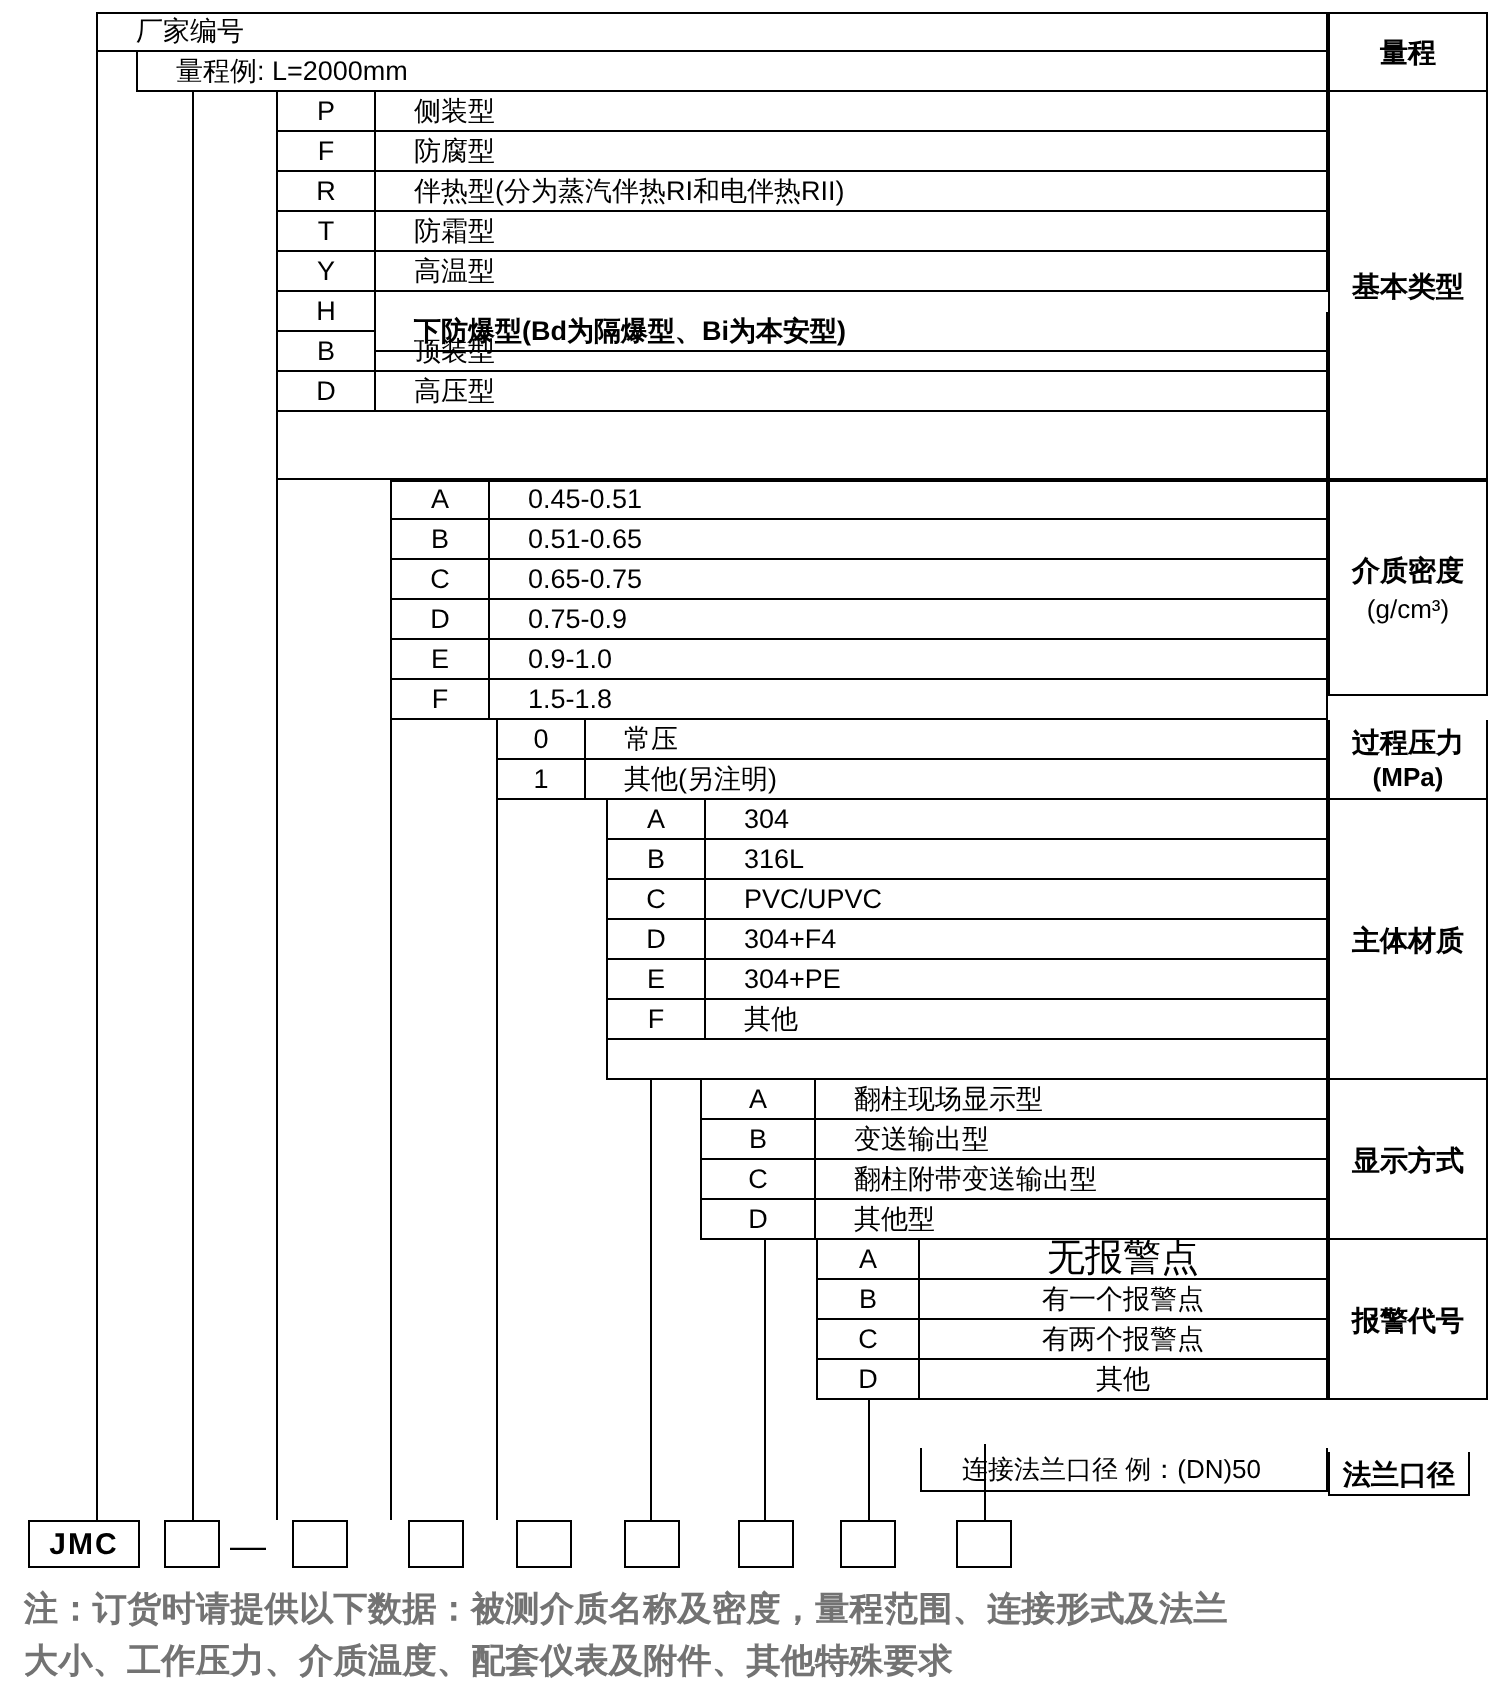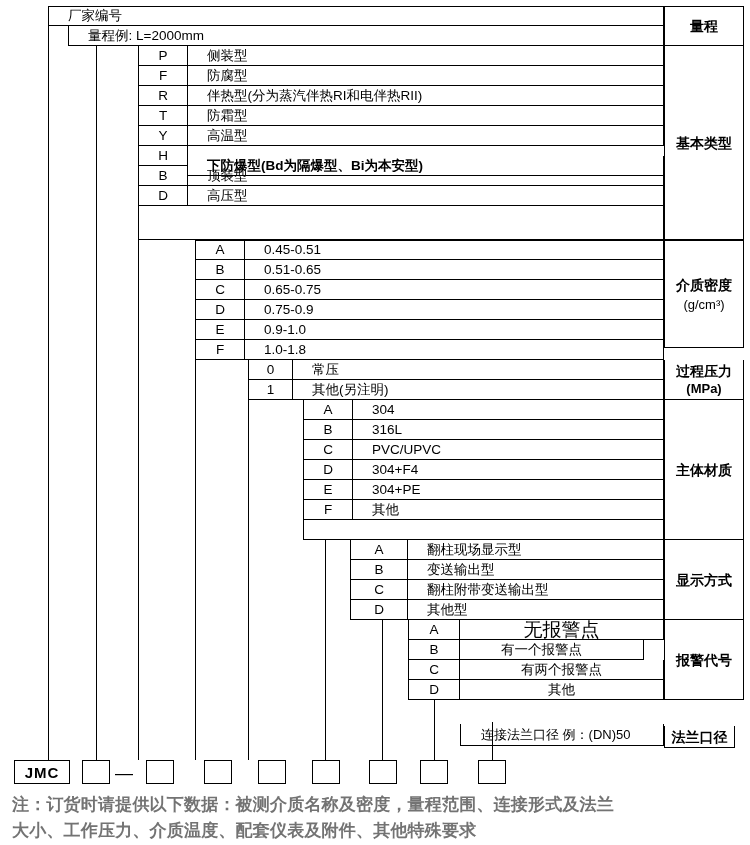--- a/index.html
+++ b/index.html
@@ -205,21 +205,21 @@
       <span>E</span>
     </div>
   <div class="cell desc b-right b-bottom" style="left:245px; top:320px; width:419px; height:20px;">
       <span>0.9-1.0</span>
     </div>
 
   <div class="cell code b-left b-right b-bottom" style="left:195px; top:340px; width:50px; height:20px;">
       <span>F</span>
     </div>
   <div class="cell desc b-right b-bottom" style="left:245px; top:340px; width:419px; height:20px;">
-      <span>1.0-1.8</span>
+      <span>1.5-1.8</span>
     </div>
 
   <div class="cell grouplabel b-bottom b-left b-right b-top" style="left:664px; top:240px; width:80px; height:108px;">
     <span style="margin-bottom:6px;">介质密度</span>
     <span style="font-weight:normal;font-size:13px;">(g/cm³)</span>
   </div>
 
   <div class="cell code b-left b-right b-bottom" style="left:248px; top:360px; width:45px; height:20px;">
       <span>0</span>
     </div>
@@ -322,21 +322,21 @@
   <div class="cell code b-left b-right b-bottom" style="left:408px; top:620px; width:52px; height:20px;">
       <span>A</span>
     </div>
   <div class="cell b-right b-bottom" style="left:460px; top:620px; width:204px; height:20px; justify-content:center; font-size:19px;">
       <span>无报警点</span>
     </div>
 
   <div class="cell code b-left b-right b-bottom" style="left:408px; top:640px; width:52px; height:20px;">
       <span>B</span>
     </div>
-  <div class="cell b-right b-bottom" style="left:440px; top:640px; width:204px; height:20px; justify-content:center; font-size:13.5px;">
+  <div class="cell b-right b-bottom" style="left:460px; top:640px; width:204px; height:20px; justify-content:center; font-size:13.5px;">
       <span>有一个报警点</span>
     </div>
 
   <div class="cell code b-left b-right b-bottom" style="left:408px; top:660px; width:52px; height:20px;">
       <span>C</span>
     </div>
   <div class="cell b-right b-bottom" style="left:460px; top:660px; width:204px; height:20px; justify-content:center; font-size:13.5px;">
       <span>有两个报警点</span>
     </div>
 

